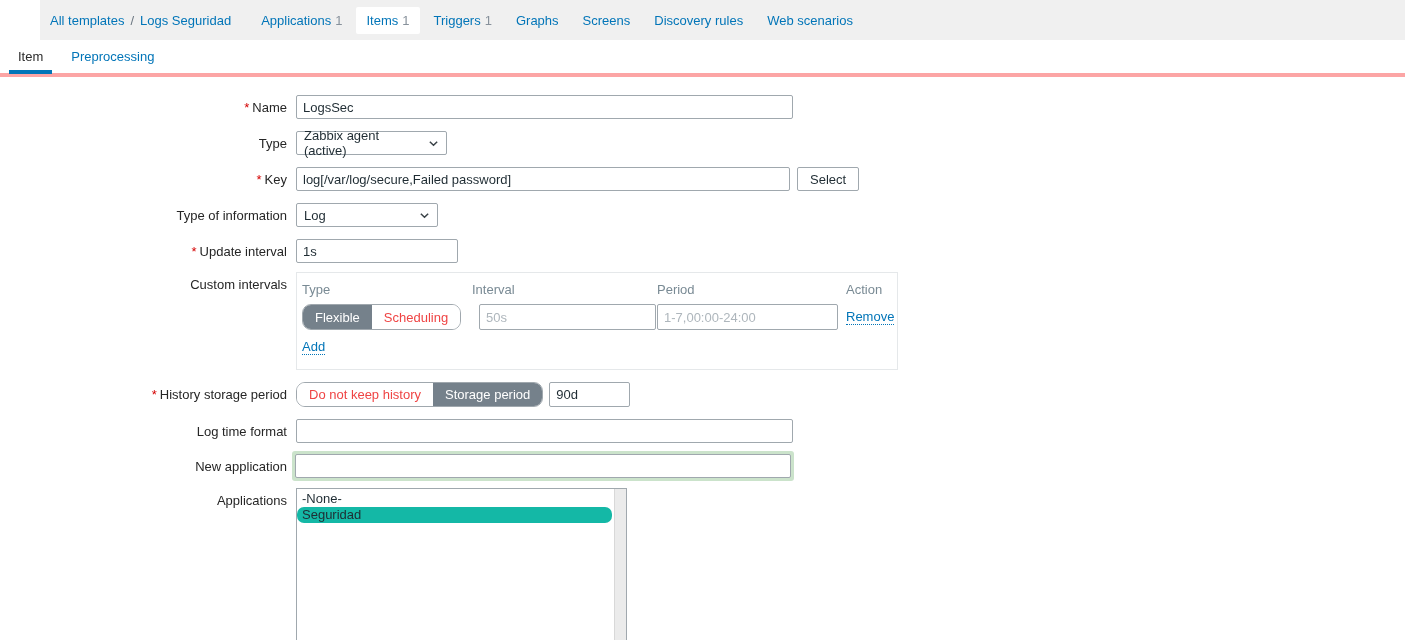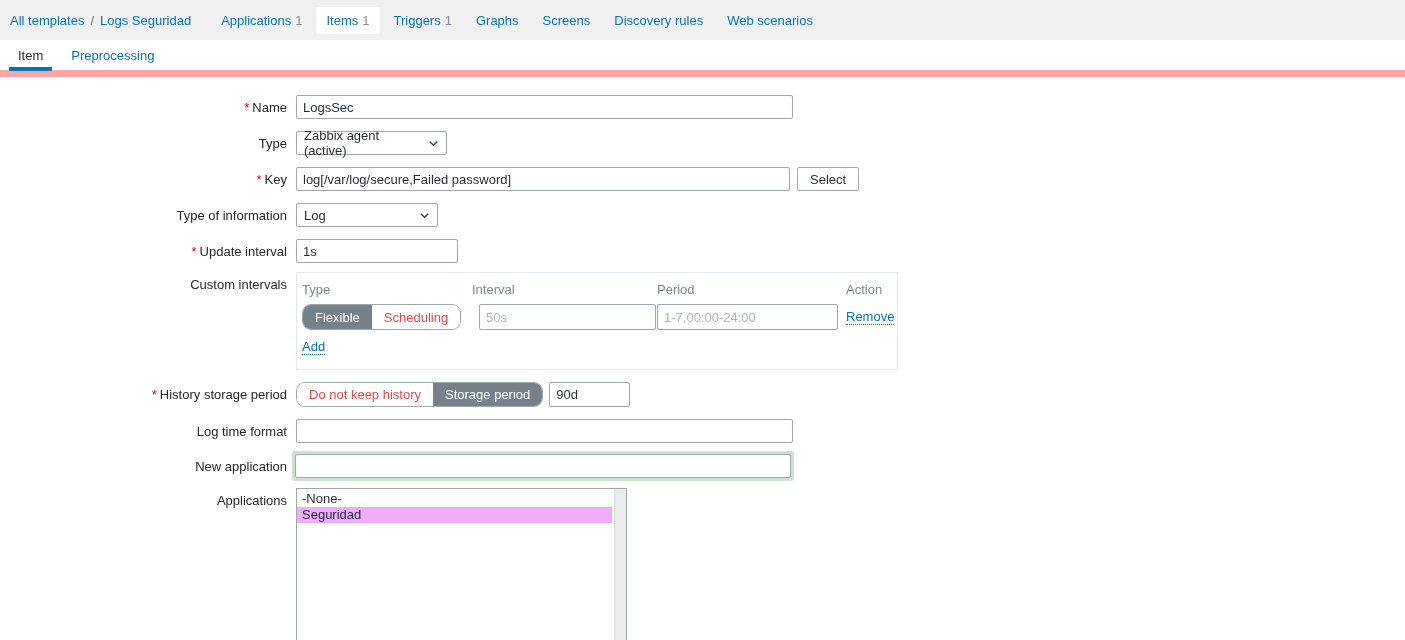--- a/index.html
+++ b/index.html
@@ -1,29 +1,29 @@
 <!DOCTYPE html>
 <html><head>
 <meta charset="utf-8">
 <style>
   * { margin:0; padding:0; box-sizing:border-box; }
   html,body { width:1405px; height:640px; overflow:hidden; background:#fff;
               font-family:"Liberation Sans", sans-serif; font-size:13px; color:#1f2c33; }
 
   
-  .topbar { height:40px; background:#f0f0f0; display:flex; align-items:center; padding:5px 10px; }
+  .topbar { height:40px; background:#f0f0f0; display:flex; align-items:center; padding:5px 10px;margin-left:40px; }
   .topbar a { color:#0275b8; text-decoration:none; cursor:pointer; }
   .crumb-sep { color:#6b7680; margin:0 6px; }
   .navtabs { display:flex; margin-left:20px; }
   .navtab { padding:6px 10px; border-radius:2px; margin-right:4px; white-space:nowrap; }
   .navtab.active { background:#fff; }
   .tab-count { color:#87919b; margin-left:4px; }
 
   
-  .subtabs { height:37px; background:#fff; border-bottom:7px solid #fca5a5;
+  .subtabs { height:37px; background:#fff; border-bottom:4px solid #fca5a5;
              display:flex; align-items:stretch; padding-left:9px; }
   .subtab { display:flex; align-items:center; padding:0 9px; margin-right:10px;
             text-decoration:none; cursor:pointer; position:relative; }
   .subtab.link { color:#0275b8; }
   .subtab.active { color:#2b2b2b; }
   .subtab.active::after { content:""; position:absolute; left:0; right:0; bottom:-1px;
                           height:4px; background:#0275b8; }
 
   
   .form { margin-top:18px; }
@@ -66,21 +66,21 @@
   .hist-seg { height:25px; }
   .hist-seg .seg { height:23px; }
 
   
   .green-wrap { background:#cbe3cb; padding:3px; border-radius:3px; margin-left:-4px; }
 
   
   .listbox { position:relative; width:331px; height:170px; border:1px solid #a0a8ae;
              background:#fff; padding:2px 14px 2px 0; overflow:hidden; }
   .option { height:16px; line-height:16px; padding:0 5px; cursor:pointer; white-space:nowrap; }
-  .option.selected { background:#f0abfc; }
+  .option.selected { background:#14b8a6;border-radius:7px; }
   .scroll-track { position:absolute; top:0; right:0; bottom:0; width:12px;
                   background:#ebebeb; border-left:1px solid #d8d8d8; }
 </style>
 </head>
 <body>
 
 <div class="topbar">
   <a>All templates</a>
   <span class="crumb-sep">/</span>
   <a>Logs Seguridad</a>

